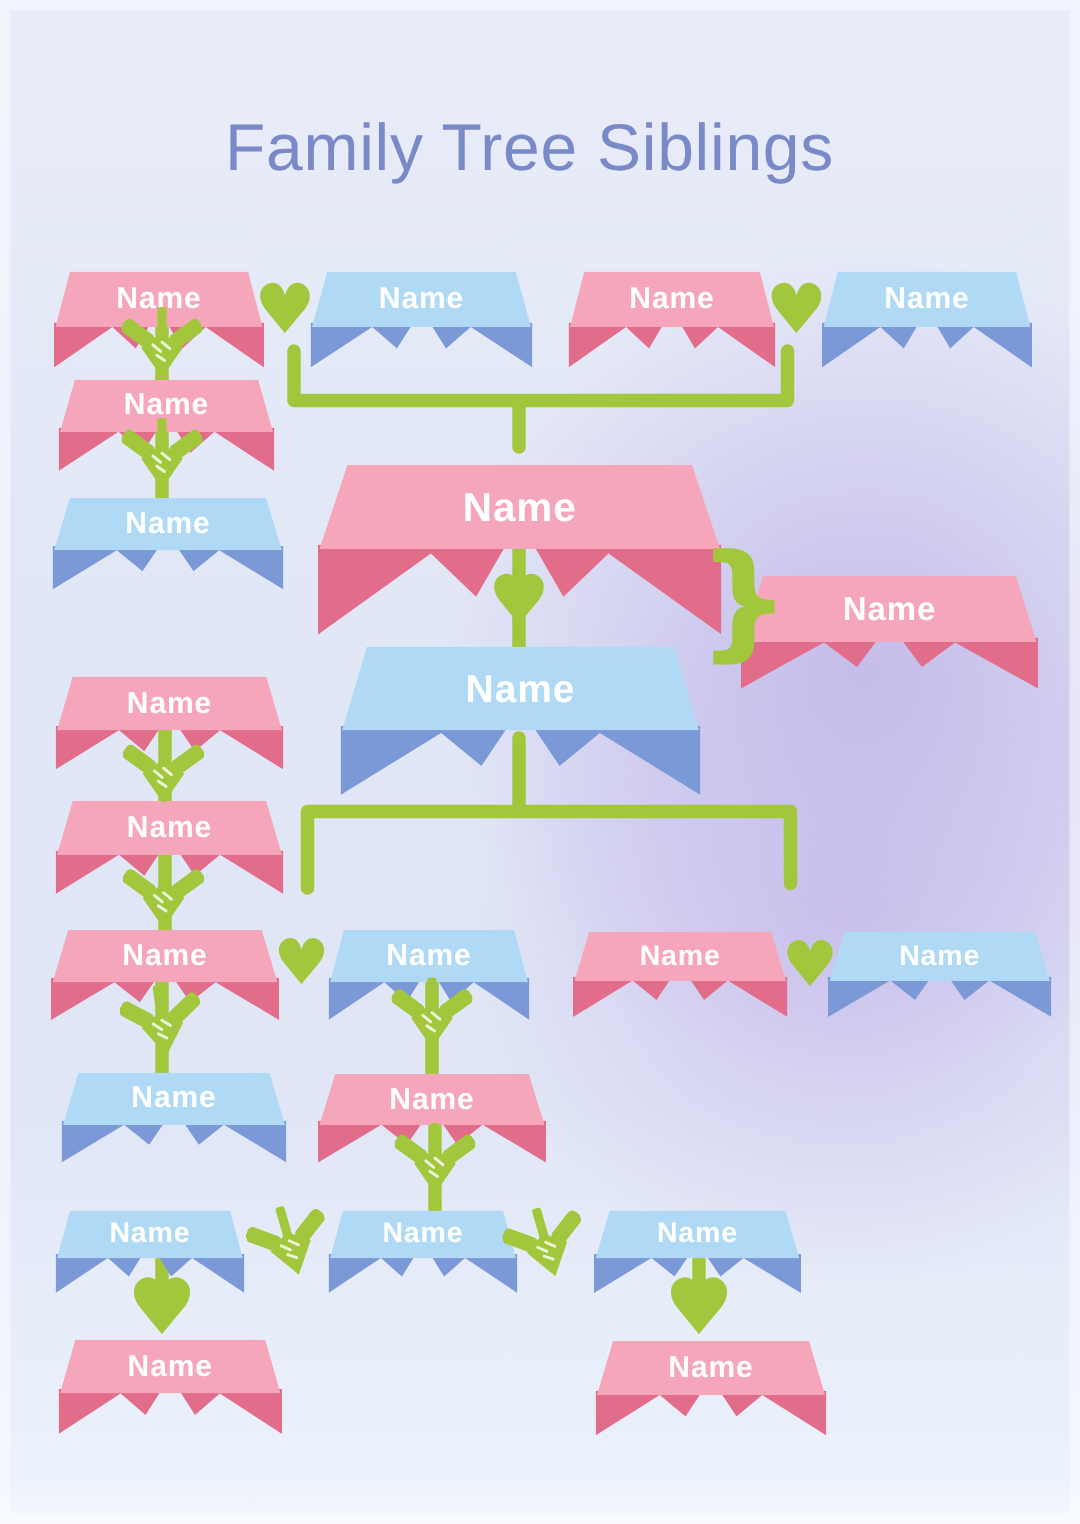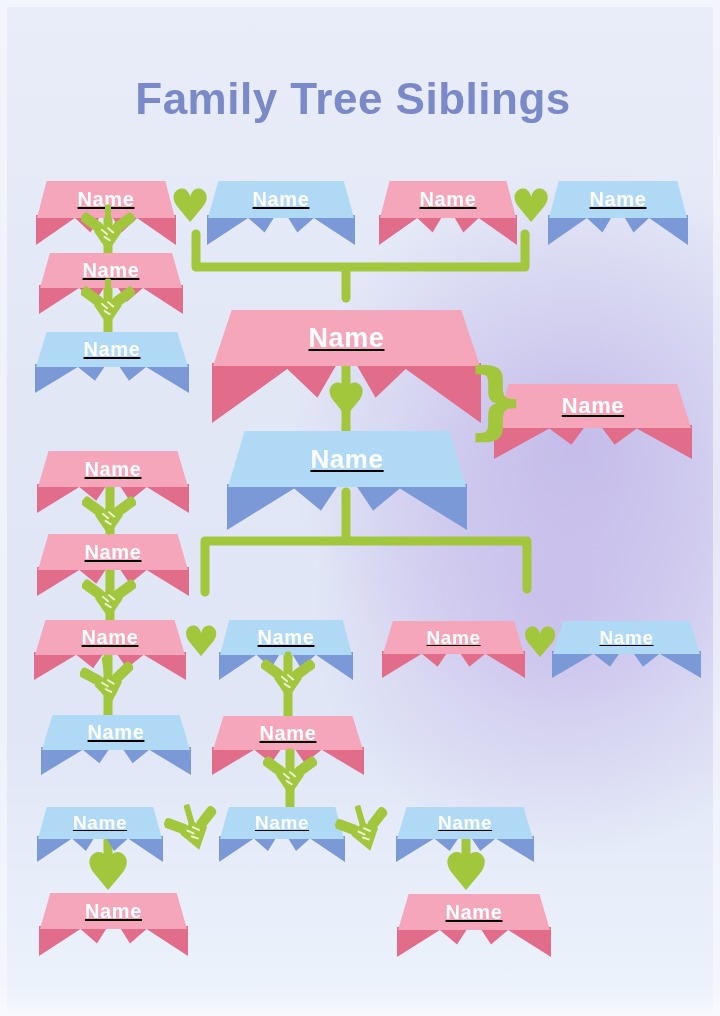--- a/index.html
+++ b/index.html
@@ -13,31 +13,31 @@
     box-shadow: inset 0 0 0 7px rgba(250,252,255,.55);
   }
   :root{
     --pink:#f5a6ba; --pink-dark:#e26d8b;
     --blue:#afd9f4; --blue-dark:#7b99d7;
     --green:#a2c73c; --title:#7a89c8; --label:#ffffff;
     --bg-accent:#c5bcea;
   }
   #title{
     position:absolute;left:0;top:74px;width:706px;text-align:center;
-    font-size:44px;font-weight:bold;color:var(--title);letter-spacing:.5px;
+    font-size:44px;font-weight:normal;color:var(--title);letter-spacing:.5px;
   }
   
   #wires{position:absolute;left:0;top:0;z-index:1;}
   #wires path{stroke:var(--green);stroke-width:9;fill:none;stroke-linecap:round;stroke-linejoin:round;}
   
   .banner{position:absolute;z-index:2;}
   .banner .body{
     position:relative;z-index:3;height:var(--bh);
     clip-path:polygon(7% 0,93% 0,100% 100%,0 100%);
-    display:flex;align-items:center;justify-content:center;text-decoration:underline;
+    display:flex;align-items:center;justify-content:center;
   }
   .b-pink .body{background:var(--pink);}
   .b-blue .body{background:var(--blue);}
   .banner .label{color:var(--label);font-weight:bold;font-size:var(--fs);letter-spacing:.6px;}
   .tail{position:absolute;top:calc(var(--bh) - 3px);width:47%;height:var(--th);z-index:2;}
   .tail.tl{left:-1px;clip-path:polygon(0 0,100% 0,84% 58%,60% 10%,0 100%);}
   .tail.tr{right:-1px;clip-path:polygon(0 0,100% 0,100% 100%,40% 10%,16% 58%);}
   .b-pink .tail{background:var(--pink-dark);}
   .b-blue .tail{background:var(--blue-dark);}
   

